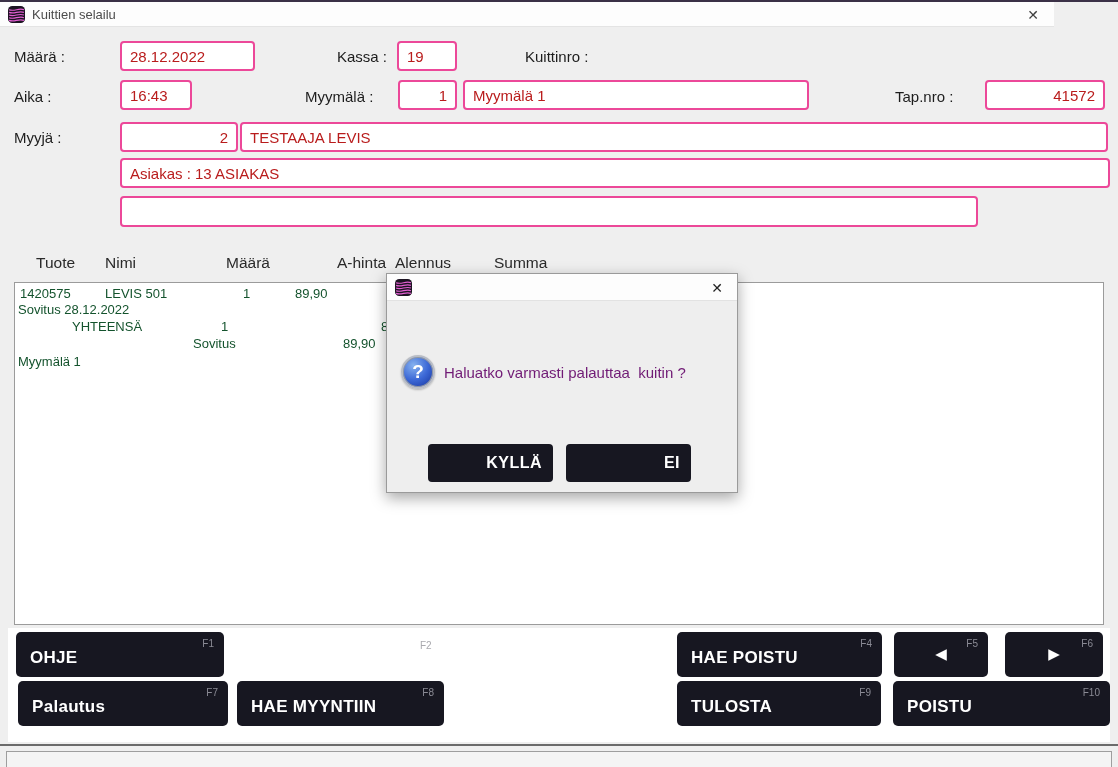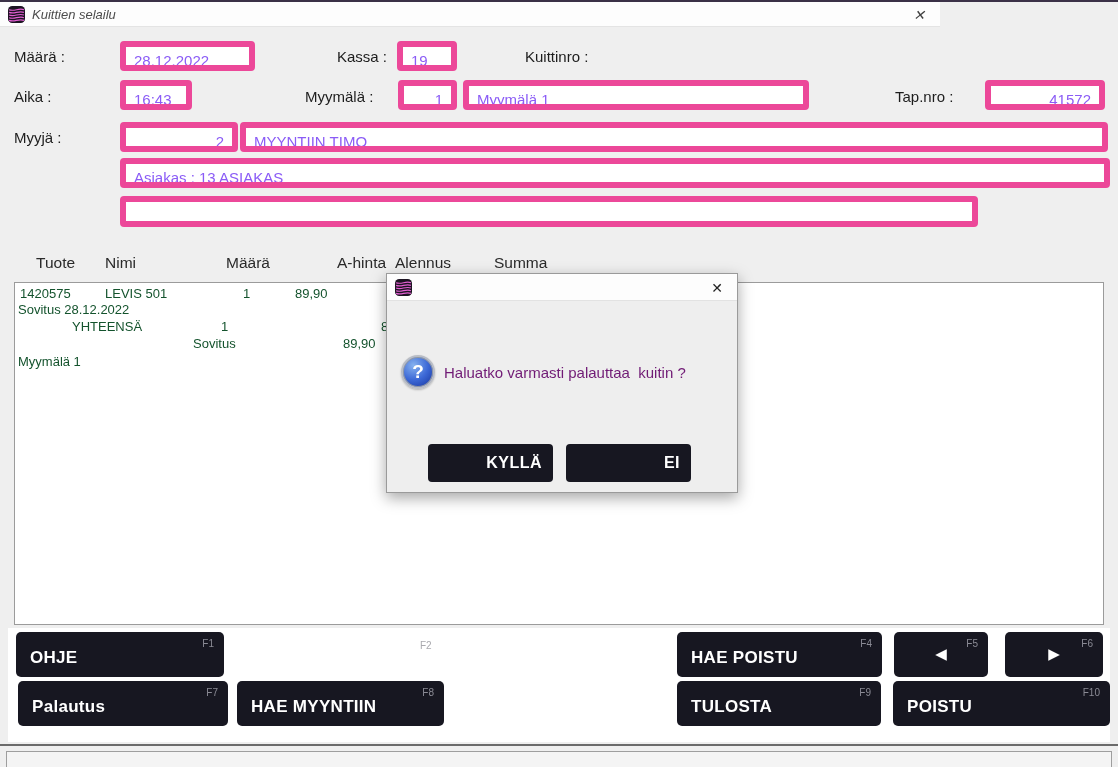--- a/index.html
+++ b/index.html
@@ -2,27 +2,27 @@
 <html><head>
 <meta charset="utf-8">
 <style>
   * { margin:0; padding:0; box-sizing:border-box; }
   html,body { width:1118px; height:767px; }
   body { font-family:"Liberation Sans", sans-serif; background:#e9e9e9; }
 
   .window { position:relative; width:1118px; height:767px; background:#efefef; overflow:hidden; }
   .top-accent { position:absolute; left:0; top:0; width:1118px; height:2px; background:#3b3147; }
 
-  .titlebar { position:absolute; left:0; top:2px; width:940px; height:25px; background:#fdfdfd; border-bottom:1px solid #e4e4e4;font-style:italic; }
+  .titlebar { position:absolute; left:0; top:2px; width:1054px; height:25px; background:#fdfdfd; border-bottom:1px solid #e4e4e4; }
   .titlebar .app-icon { position:absolute; left:8px; top:4px; width:17px; height:17px; }
   .titlebar .title { position:absolute; left:32px; top:5px; font-size:13px; color:#4c4c4c; }
   .titlebar .close { position:absolute; right:10px; top:3px; width:22px; height:20px; text-align:center; font-size:14px; color:#3f3f3f; line-height:20px; cursor:default; }
 
   .lbl { position:absolute; font-size:15px; color:#1d1d1d; white-space:nowrap; }
-  .fld { position:absolute; background:#fff; border:6px solid #ec4899; border-radius:4px; font-size:15px; color:#8b5cf6;
+  .fld { position:absolute; background:#fff; border:2px solid #ec4899; border-radius:4px; font-size:15px; color:#b91c1c;
          line-height:28px; padding:0 8px; white-space:nowrap; overflow:hidden; }
   .fld.right { text-align:right; }
 
   .tbl-header { position:absolute; font-size:15.5px; color:#2a2a2a; white-space:nowrap; }
   .tbl-box { position:absolute; left:14px; top:282px; width:1090px; height:343px; background:#fff; border:1px solid #9b9b9b; }
   .cell { position:absolute; font-size:13px; color:#14532d; white-space:nowrap; }
 
   .btn-panel { position:absolute; left:8px; top:628px; width:1102px; height:114px; background:#ffffff; }
   .fbtn { position:absolute; background:#171721; border-radius:5px; color:#fff; cursor:default; }
   .fbtn .blabel { position:absolute; left:14px; bottom:9px; font-weight:bold; font-size:17px; letter-spacing:0.3px; white-space:nowrap; }
@@ -86,21 +86,21 @@
   <div class="lbl" style="left:14px; top:88px;">Aika :</div>
   <div class="fld" style="left:120px; top:80px; width:72px; height:30px;">16:43</div>
   <div class="lbl" style="left:305px; top:88px;">Myymälä :</div>
   <div class="fld right" style="left:398px; top:80px; width:59px; height:30px;">1</div>
   <div class="fld" style="left:463px; top:80px; width:346px; height:30px;">Myymälä 1</div>
   <div class="lbl" style="left:895px; top:88px;">Tap.nro :</div>
   <div class="fld right" style="left:985px; top:80px; width:120px; height:30px;">41572</div>
 
   <div class="lbl" style="left:14px; top:129px;">Myyjä :</div>
   <div class="fld right" style="left:120px; top:122px; width:118px; height:30px;">2</div>
-  <div class="fld" style="left:240px; top:122px; width:868px; height:30px;">MYYNTIIN TIMO</div>
+  <div class="fld" style="left:240px; top:122px; width:868px; height:30px;">TESTAAJA LEVIS</div>
 
   <div class="fld" style="left:120px; top:158px; width:990px; height:30px;">Asiakas : 13 ASIAKAS</div>
   <div class="fld" style="left:120px; top:196px; width:858px; height:31px;"></div>
 
   <div class="tbl-header" style="left:36px;  top:254px;">Tuote</div>
   <div class="tbl-header" style="left:105px; top:254px;">Nimi</div>
   <div class="tbl-header" style="left:226px; top:254px;">Määrä</div>
   <div class="tbl-header" style="left:296px; top:254px;margin-left:41px;">A-hinta</div>
   <div class="tbl-header" style="left:395px; top:254px;">Alennus</div>
   <div class="tbl-header" style="left:494px; top:254px;">Summa</div>

